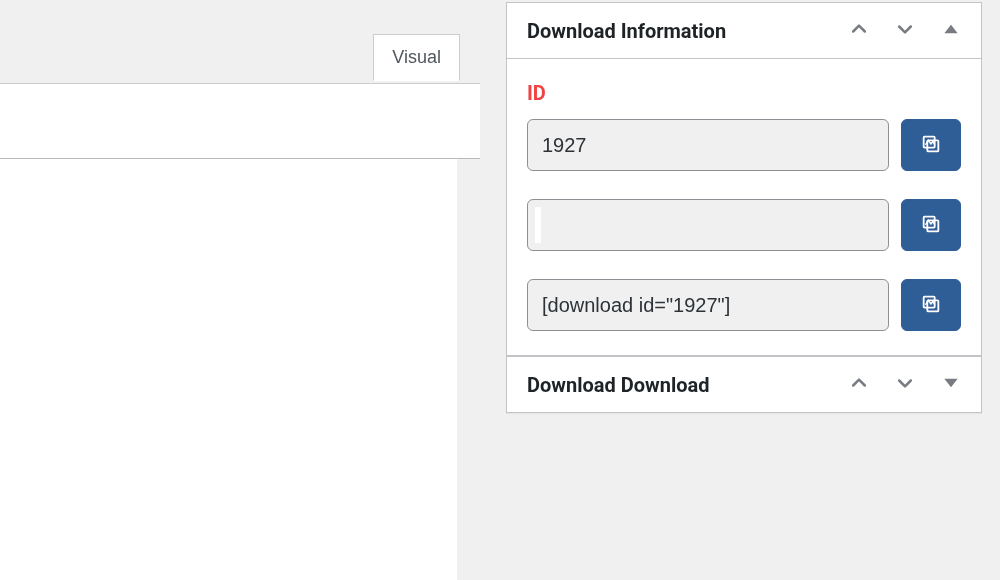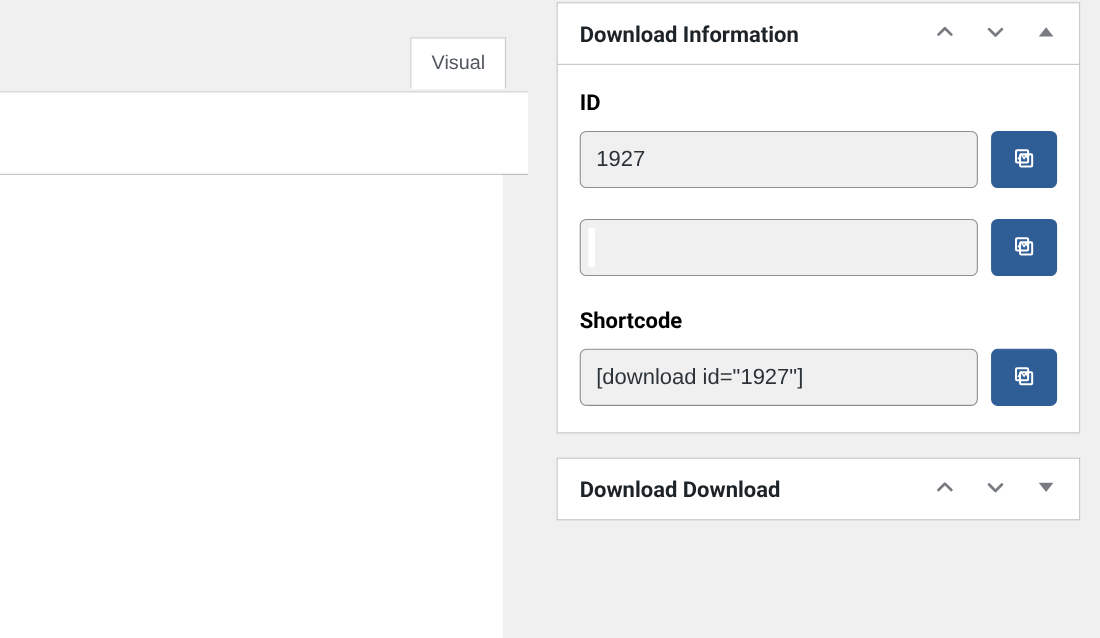--- a/index.html
+++ b/index.html
@@ -61,21 +61,20 @@
       height: 437px;
       background: #fff;
     }
     .sidebar {
       position: absolute;
       right: 18px;
       top: 2px;
       width: 476px;
       display: flex;
       flex-direction: column;
-      gap: 22px;
     }
     .metabox {
       background: #fff;
       border: 1px solid #c3c4c7;
       box-shadow: 0 1px 1px rgba(0,0,0,0.04);
     }
     .metabox-header {
       display: flex;
       align-items: center;
       justify-content: space-between;
@@ -115,21 +114,21 @@
     .field-group {
       margin-bottom: 28px;
     }
     .field-group:last-child {
       margin-bottom: 0;
     }
     .field-label {
       display: block;
       font-size: 20px;
       font-weight: 700;
-      color: #000000;
+      color: #ef4444;
       margin-bottom: 14px;
     }
     .field-row {
       display: flex;
       gap: 12px;
       align-items: center;
     }
     .field-input {
       flex: 1;
       height: 52px;
@@ -243,21 +242,20 @@
                   <rect x="8" y="8" width="12" height="12" rx="1"></rect>
                   <rect x="4" y="4" width="12" height="12" rx="1"></rect>
                   <polyline points="6 13 9 8 12 12 14 9 16 13" stroke-width="1.5"></polyline>
                 </svg>
             </span>
           </button>
         </div>
       </div>
 
       <div class="field-group">
-        <label class="field-label">Shortcode</label>
         <div class="field-row">
           <input class="field-input" type="text" value="[download id=&quot;1927&quot;]" style="">
           <button class="copy-btn">
             <span>
               <svg viewBox="0 0 24 24" fill="none" stroke="currentColor" stroke-width="2">
                   <rect x="8" y="8" width="12" height="12" rx="1"></rect>
                   <rect x="4" y="4" width="12" height="12" rx="1"></rect>
                   <polyline points="6 13 9 8 12 12 14 9 16 13" stroke-width="1.5"></polyline>
                 </svg>
             </span>

